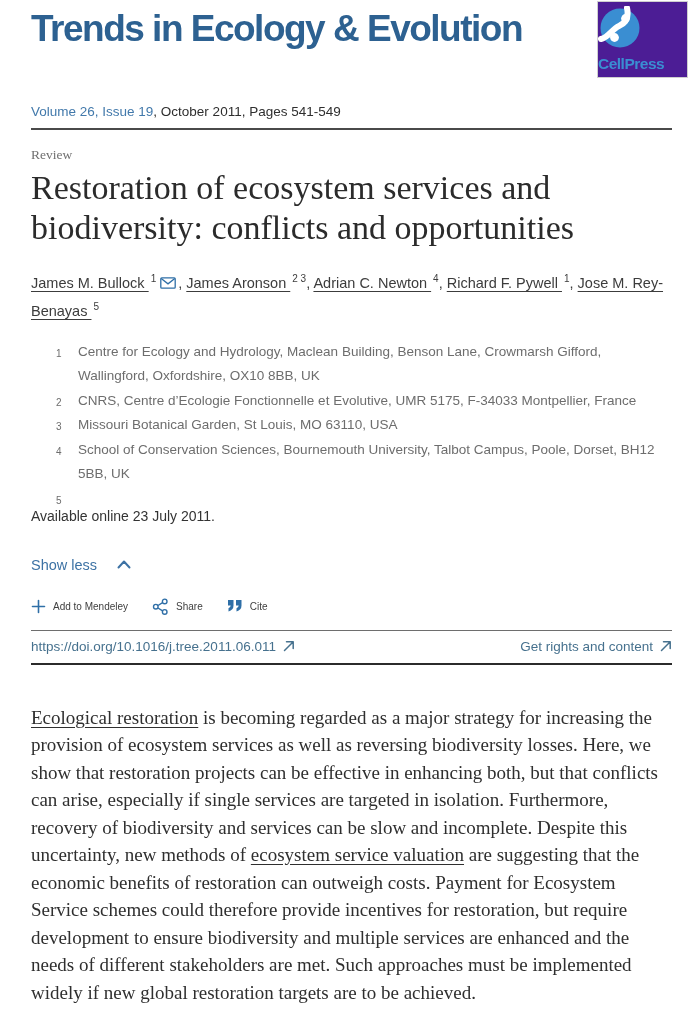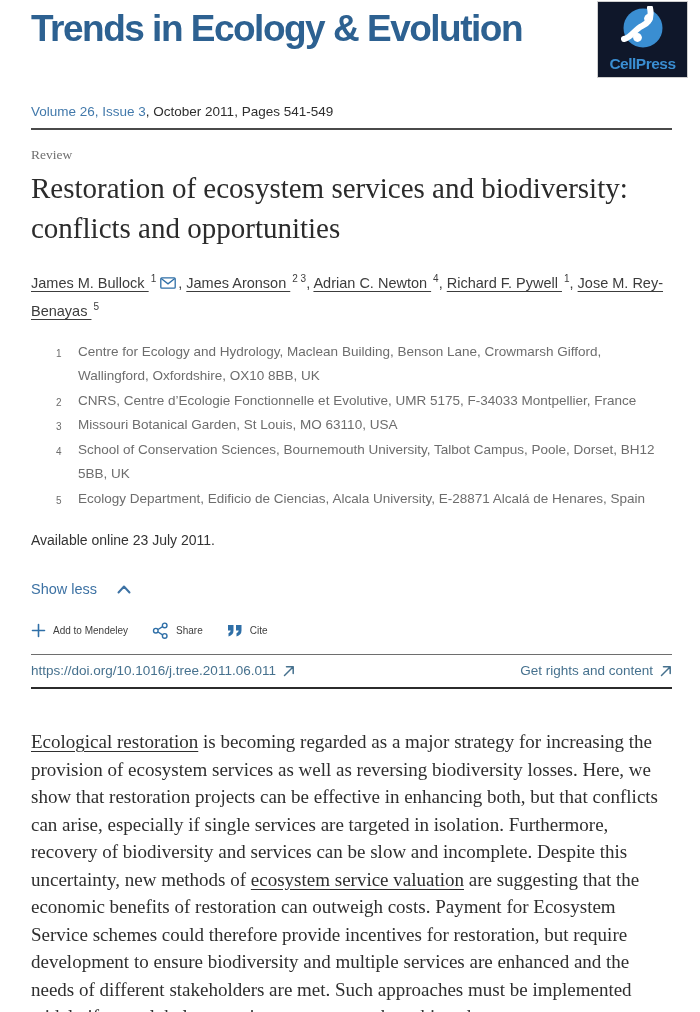--- a/index.html
+++ b/index.html
@@ -24,22 +24,22 @@
     color: #2d6191;
     line-height: 1.1;
   }
   .logo-box {
     position: absolute;
     top: 1px;
     right: -16px;
     width: 91px;
     height: 77px;
     border: 1px solid #cfcfcf;
-    background: #0f172a;
-    text-align: center;
+    background: #4c1d95;
+    text-align: left;
     padding-top: 4px;
   }
   .logo-mark { display: inline-block; width: 44px; height: 44px; }
   .logo-text {
     font-size: 15.5px;
     font-weight: bold;
     letter-spacing: -0.5px;
     color: #3a8ed2;
     margin-top: 1px;
   }
@@ -49,21 +49,21 @@
   .issue-line a { color: #4279ab; text-decoration: none; cursor: pointer; }
 
   .rule-dark-2 { border: none; border-top: 2px solid #4a4a4a; margin-top: 9px; }
 
   
   .type-label { margin-top: 17px; font-size: 13.5px; color: #707070; font-family: "Liberation Serif", serif; }
   .article-title {
     margin-top: 5px;
     font-family: "Liberation Serif", serif;
     font-weight: normal;
-    font-size: 29px;
+    font-size: 34px;
     line-height: 40px;
     color: #2b2b2b;
     max-width: 620px;
   }
 
   
   .authors { margin-top: 19px; font-size: 14.5px; line-height: 23px; color: #3c3c3c; max-width: 640px; }
   .authors a.author-name {
     color: #3c3c3c;
     text-decoration: underline;
@@ -160,42 +160,42 @@
           <circle cx="27.5" cy="12.5" r="4.4" fill="#ffffff"></circle>
           <circle cx="16.5" cy="31.5" r="4.4" fill="#ffffff"></circle>
         </svg>
       </span>
       <div class="logo-text">CellPress</div>
     </div>
   </div>
 
   
   <div class="issue-line">
-    <a>Volume 26, Issue 3</a><span>, October 2011, Pages 541-549</span>
+    <a>Volume 26, Issue 19</a><span>, October 2011, Pages 541-549</span>
   </div>
 
   <hr class="rule-dark-2">
 
   
   <div class="type-label">Review</div>
   <h1 class="article-title">Restoration of ecosystem services and biodiversity: conflicts and opportunities</h1>
 
   
   <div class="authors" id="authors"><a class="author-name">James M. Bullock&nbsp;</a><sup>1</sup><span class="env-icon"><svg width="16" height="12" viewBox="0 0 16 12">
           <rect x="0.8" y="0.8" width="14.4" height="10.4" rx="1" fill="none" stroke="#2f6fa7" stroke-width="1.3"></rect>
           <path d="M1.2 1.4 L8 6.8 L14.8 1.4" fill="none" stroke="#2f6fa7" stroke-width="1.3"></path>
         </svg></span><span>, </span><a class="author-name">James Aronson&nbsp;</a><sup>2 3</sup><span>, </span><a class="author-name">Adrian C. Newton&nbsp;</a><sup>4</sup><span>, </span><a class="author-name">Richard F. Pywell&nbsp;</a><sup>1</sup><span>, </span><a class="author-name">Jose M. Rey-Benayas&nbsp;</a><sup>5</sup></div>
 
   
   <div class="affiliations" id="affiliations">
       <div class="affil-item"><sup>1</sup><span>Centre for Ecology and Hydrology, Maclean Building, Benson Lane, Crowmarsh Gifford, Wallingford, Oxfordshire, OX10 8BB, UK</span></div>
       <div class="affil-item"><sup>2</sup><span>CNRS, Centre d’Ecologie Fonctionnelle et Evolutive, UMR 5175, F-34033 Montpellier, France</span></div>
       <div class="affil-item"><sup>3</sup><span>Missouri Botanical Garden, St Louis, MO 63110, USA</span></div>
       <div class="affil-item"><sup>4</sup><span>School of Conservation Sciences, Bournemouth University, Talbot Campus, Poole, Dorset, BH12 5BB, UK</span></div>
-      <div class="affil-item"><sup>5</sup><span>Ecology Department, Edificio de Ciencias, Alcala University, E-28871 Alcalá de Henares, Spain</span></div>
+      <div class="affil-item"><sup>5</sup></div>
     </div>
 
   <div class="available-online">Available online 23 July 2011.</div>
 
   
   <div class="show-less">
     <span>Show less</span>
     <span class="inline-svg">
       <svg width="14" height="9" viewBox="0 0 14 9">
           <polyline points="1.5,7.5 7,1.5 12.5,7.5" fill="none" stroke="#3d72a4" stroke-width="2" stroke-linecap="round" stroke-linejoin="round"></polyline>

